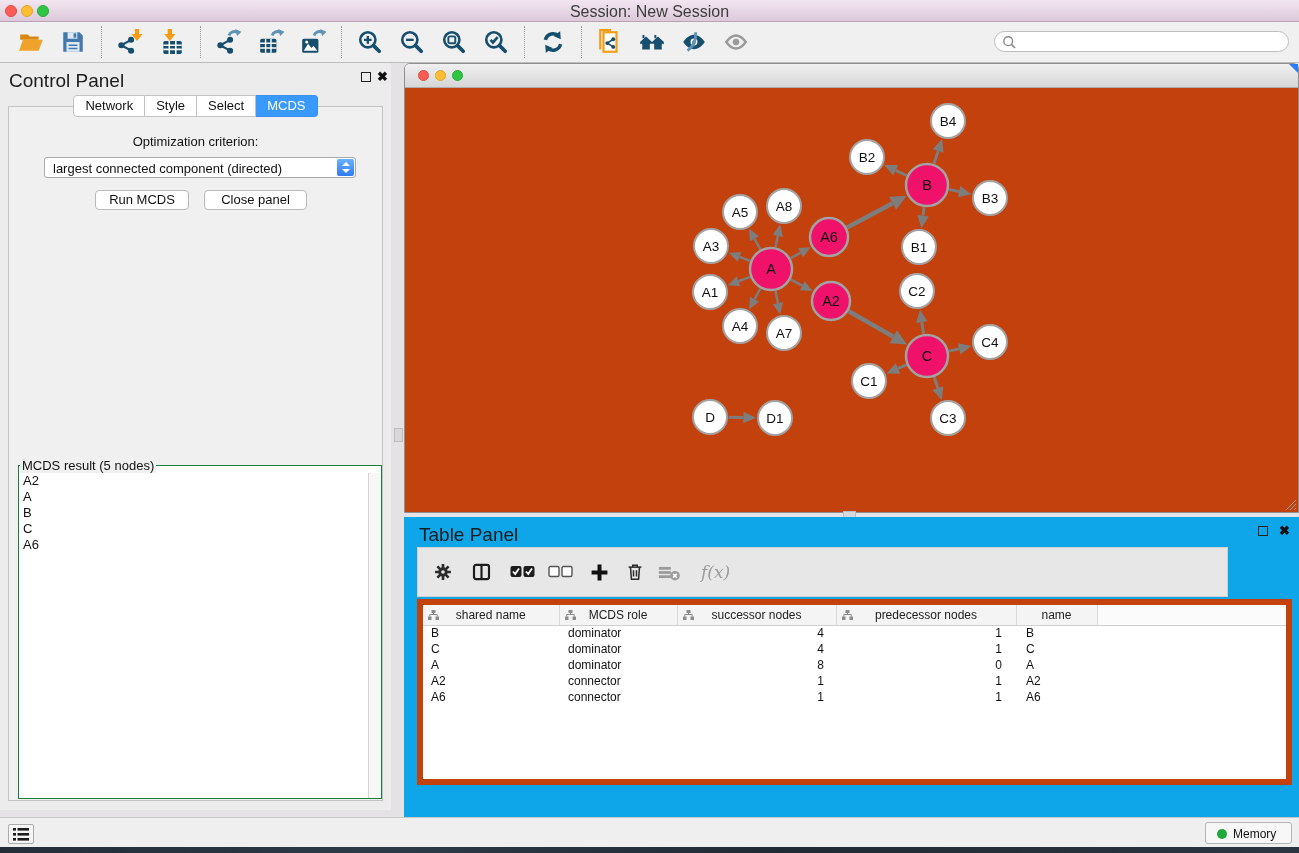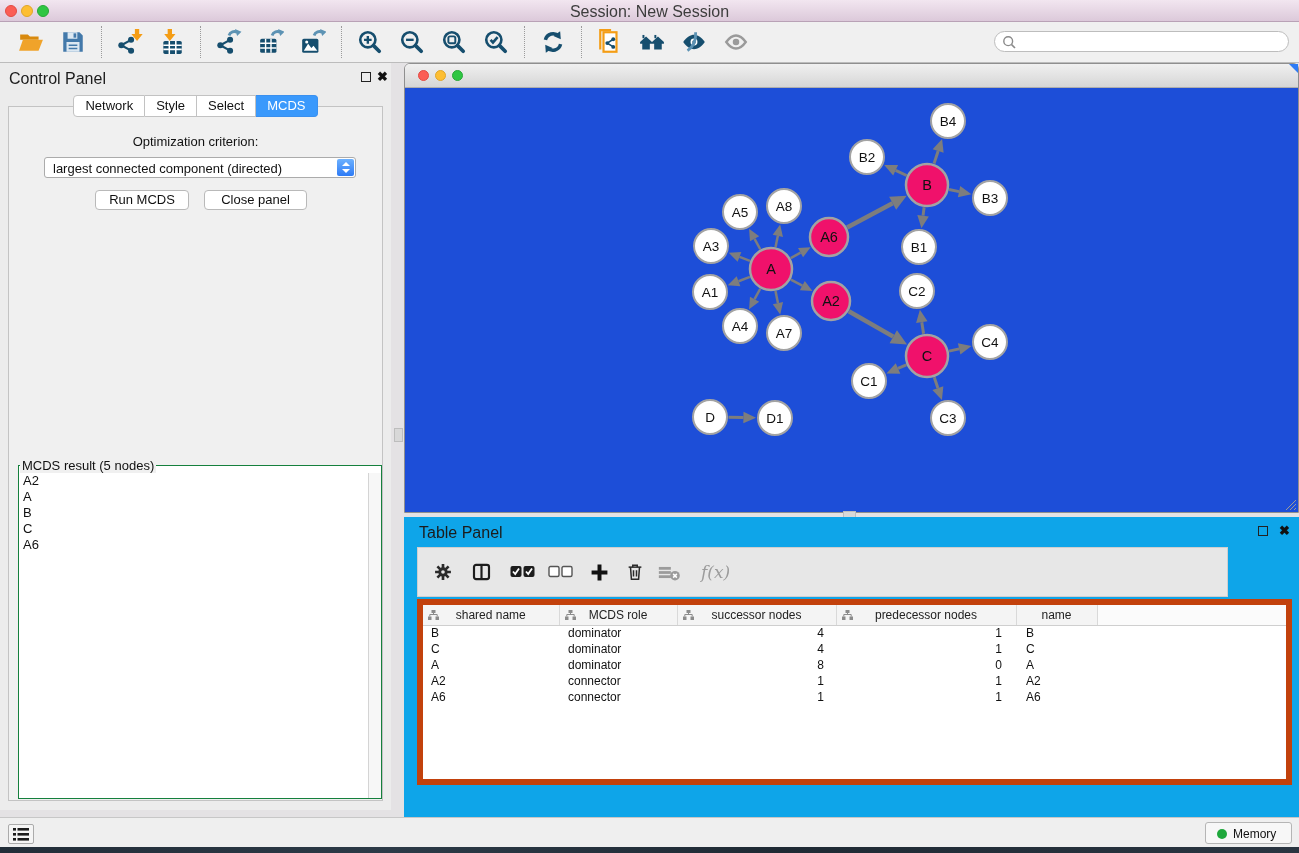--- a/index.html
+++ b/index.html
@@ -23,21 +23,21 @@
   .tbtn svg { width:26px; height:26px; }
   .tsep { width:0; height:32px; border-left:1px dotted #9b9b9b; margin:0 7px; }
   #search-box { position:absolute; right:10px; top:9px; width:295px; height:21px;
     background:#fff; border:1px solid #bdbdbd; border-radius:11px; }
   #search-box svg { position:absolute; left:7px; top:3px; }
   #search-box input { position:absolute; left:26px; top:1px; width:260px; height:17px;
     border:none; outline:none; font-size:12px; background:transparent; }
 
   
   #control-panel { position:absolute; left:0; top:63px; width:391px; height:747px; background:#ececec; }
-  .panel-title { position:absolute; left:9px; top:7px; font-size:16px; color:#1c1c1c;text-align:right; }
+  .panel-title { position:absolute; left:9px; top:7px; font-size:19px; color:#1c1c1c;text-align:right; }
   .float-ic { position:absolute; width:10px; height:10px; border:1.6px solid #222; top:9px; }
   .close-ic { position:absolute; top:6px; font-size:13px; color:#111; font-weight:bold; }
   #cp-float { left:361px; } #cp-close { left:377px; }
 
   #cp-tabs { position:absolute; left:0; top:32px; width:100%; text-align:center; z-index:3; }
   .cp-tab { display:inline-block; font-size:13px; color:#111; background:#fff;
     border:1px solid #c2c2c2; border-left:none; padding:2px 11px 3px; vertical-align:top; }
   .cp-tab:first-child { border-left:1px solid #c2c2c2; border-radius:4px 0 0 4px; }
   .cp-tab:last-child { border-radius:0 4px 4px 0; }
   .cp-tab.active { background:#3a99fc; border-color:#3a90ef; color:#fff; }
@@ -73,21 +73,21 @@
   #net-window { position:absolute; left:404px; top:63px; width:895px; height:450px;
     border:1px solid #8f8f8f; border-radius:6px 6px 0 0; background:#fff; }
   #net-title { position:absolute; left:0; top:0; right:0; height:24px; border-radius:5px 5px 0 0;
     background:linear-gradient(#f0f0f0,#d6d6d6); border-bottom:1px solid #aeaeae; }
   #net-title .tl { width:11px; height:11px; top:6px; }
   #net-title .tl.red{ left:13px; background:#fb5d55; border:1px solid #e24b44;}
   #net-title .tl.yellow{ left:30px; background:#fdbe33; border:1px solid #e0a629;}
   #net-title .tl.green{ left:47px; background:#2fc643; border:1px solid #28a838;}
   #net-title .ttext { position:absolute; left:0; right:0; top:4px; text-align:center; font-size:13px; color:#2e2e2e; }
   #net-corner { position:absolute; right:0; top:0; width:0; height:0; border-top:9px solid #2e7bf6; border-left:9px solid transparent; }
-  #net-canvas { position:absolute; left:0; top:24px; right:0; bottom:0; background:#1d4ed8; }
+  #net-canvas { position:absolute; left:0; top:24px; right:0; bottom:0; background:#c2410c; }
   #graph-svg { position:absolute; left:0; top:0; }
   #net-grip { position:absolute; right:1px; bottom:1px; }
 
   
   #table-panel { position:absolute; left:404px; top:517px; width:895px; height:300px; background:#0ea5e9; }
   #tp-float { left:854px; } #tp-close { left:875px; }
   #tp-toolbar { position:absolute; left:13px; top:30px; width:811px; height:50px;
     background:#e7e7e7; border:1px solid #cfcfcf; display:flex; align-items:center; padding-left:15px; }
   .tp-btn { display:flex; align-items:center; justify-content:center; height:26px; cursor:default; }
   #fx-label { font-family:"DejaVu Serif",serif; font-style:italic; font-size:17px; color:#9b9b9b; margin-left:14px; }

